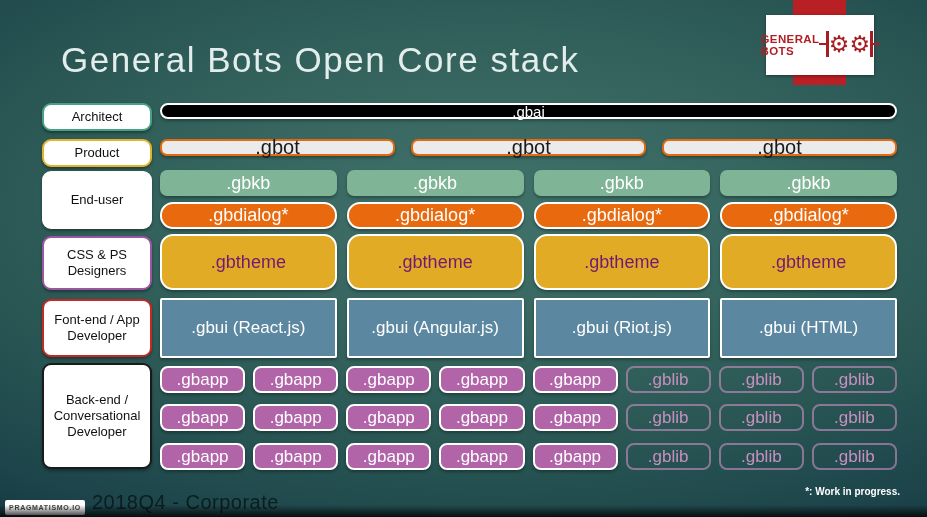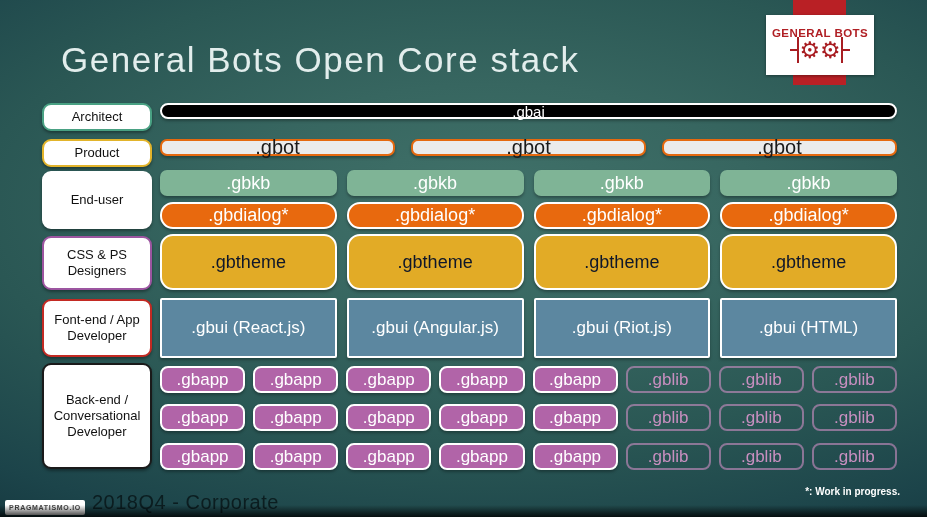--- a/index.html
+++ b/index.html
@@ -16,21 +16,21 @@
     pointer-events:none;
   }
   .title{
     position:absolute;left:61px;top:40px;font-size:35px;font-weight:400;
     color:#e2edec;letter-spacing:1.5px;white-space:nowrap;
   }
   
   .logo-stripe{position:absolute;left:793px;top:0;width:53px;height:85px;background:#b92025;}
   .logo-card{
     position:absolute;left:766px;top:15px;width:108px;height:60px;background:#ffffff;
-    display:flex;flex-direction:column;align-items:center;justify-content:center;gap:0;
+    display:flex;flex-direction:row;align-items:center;justify-content:center;gap:0;
     box-shadow:0 1px 3px rgba(0,0,0,.4);
   }
   .logo-brand{color:#b01f24;font-weight:bold;font-size:11.5px;letter-spacing:0.4px;}
   .logo-gears{display:flex;align-items:center;margin-top:-2px;}
   .logo-gears .tick{width:7px;height:2px;background:#a81d22;}
   .logo-gears .vbar{width:2.5px;height:26px;background:#a81d22;}
   .logo-gears .gear{font-size:23px;line-height:24px;color:#a81d22;}
   
   .rowlabel{
     position:absolute;left:42px;width:110px;background:#ffffff;border-radius:9px;
@@ -56,21 +56,21 @@
   .row-gbdialog{top:202px;height:27px;}
   .row-gbtheme{top:234px;height:56px;}
   .row-gbui{top:298px;height:60px;}
   .row-app1{top:366px;height:27px;gap:8px;}
   .row-app2{top:404px;height:27px;gap:8px;}
   .row-app3{top:443px;height:27px;gap:8px;}
   .bar-gbai{background:#000000;border:2px solid #ffffff;border-radius:9px;color:#ffffff;font-size:15px;}
   .bar-gbot{background:#ebebeb;border:2px solid #e5690f;border-radius:7px;color:#1a1a1a;font-size:20px;}
   .bar-gbkb{background:#7fb496;border-radius:7px;color:#ffffff;font-size:18px;}
   .bar-gbdialog{background:#e8690e;border:2px solid #ffffff;border-radius:13px;color:#ffffff;font-size:18px;}
-  .bar-gbtheme{background:#e2ab26;border:2px solid #ffffff;border-radius:13px;color:#0f172a;font-size:18px;}
+  .bar-gbtheme{background:#e2ab26;border:2px solid #ffffff;border-radius:13px;color:#701a75;font-size:18px;}
   .bar-gbui{background:#5c87a0;border:2px solid #ffffff;border-radius:2px;color:#ffffff;font-size:17px;}
   .cell-gbapp{background:#b164a8;border:2px solid #ffffff;border-radius:8px;color:#ffffff;font-size:17px;}
   .cell-gblib{background:transparent;border:2px solid rgba(206,143,197,0.6);border-radius:8px;color:#c88fc0;font-size:17px;box-shadow:none !important;}
   
   .badge{
     position:absolute;left:5px;top:500px;width:80px;height:15px;background:#ffffff;border-radius:2px;
     display:flex;align-items:center;justify-content:center;
     font-size:7px;letter-spacing:0.7px;color:#4a4a4a;font-weight:bold;white-space:nowrap;
   }
   .footer-left{

